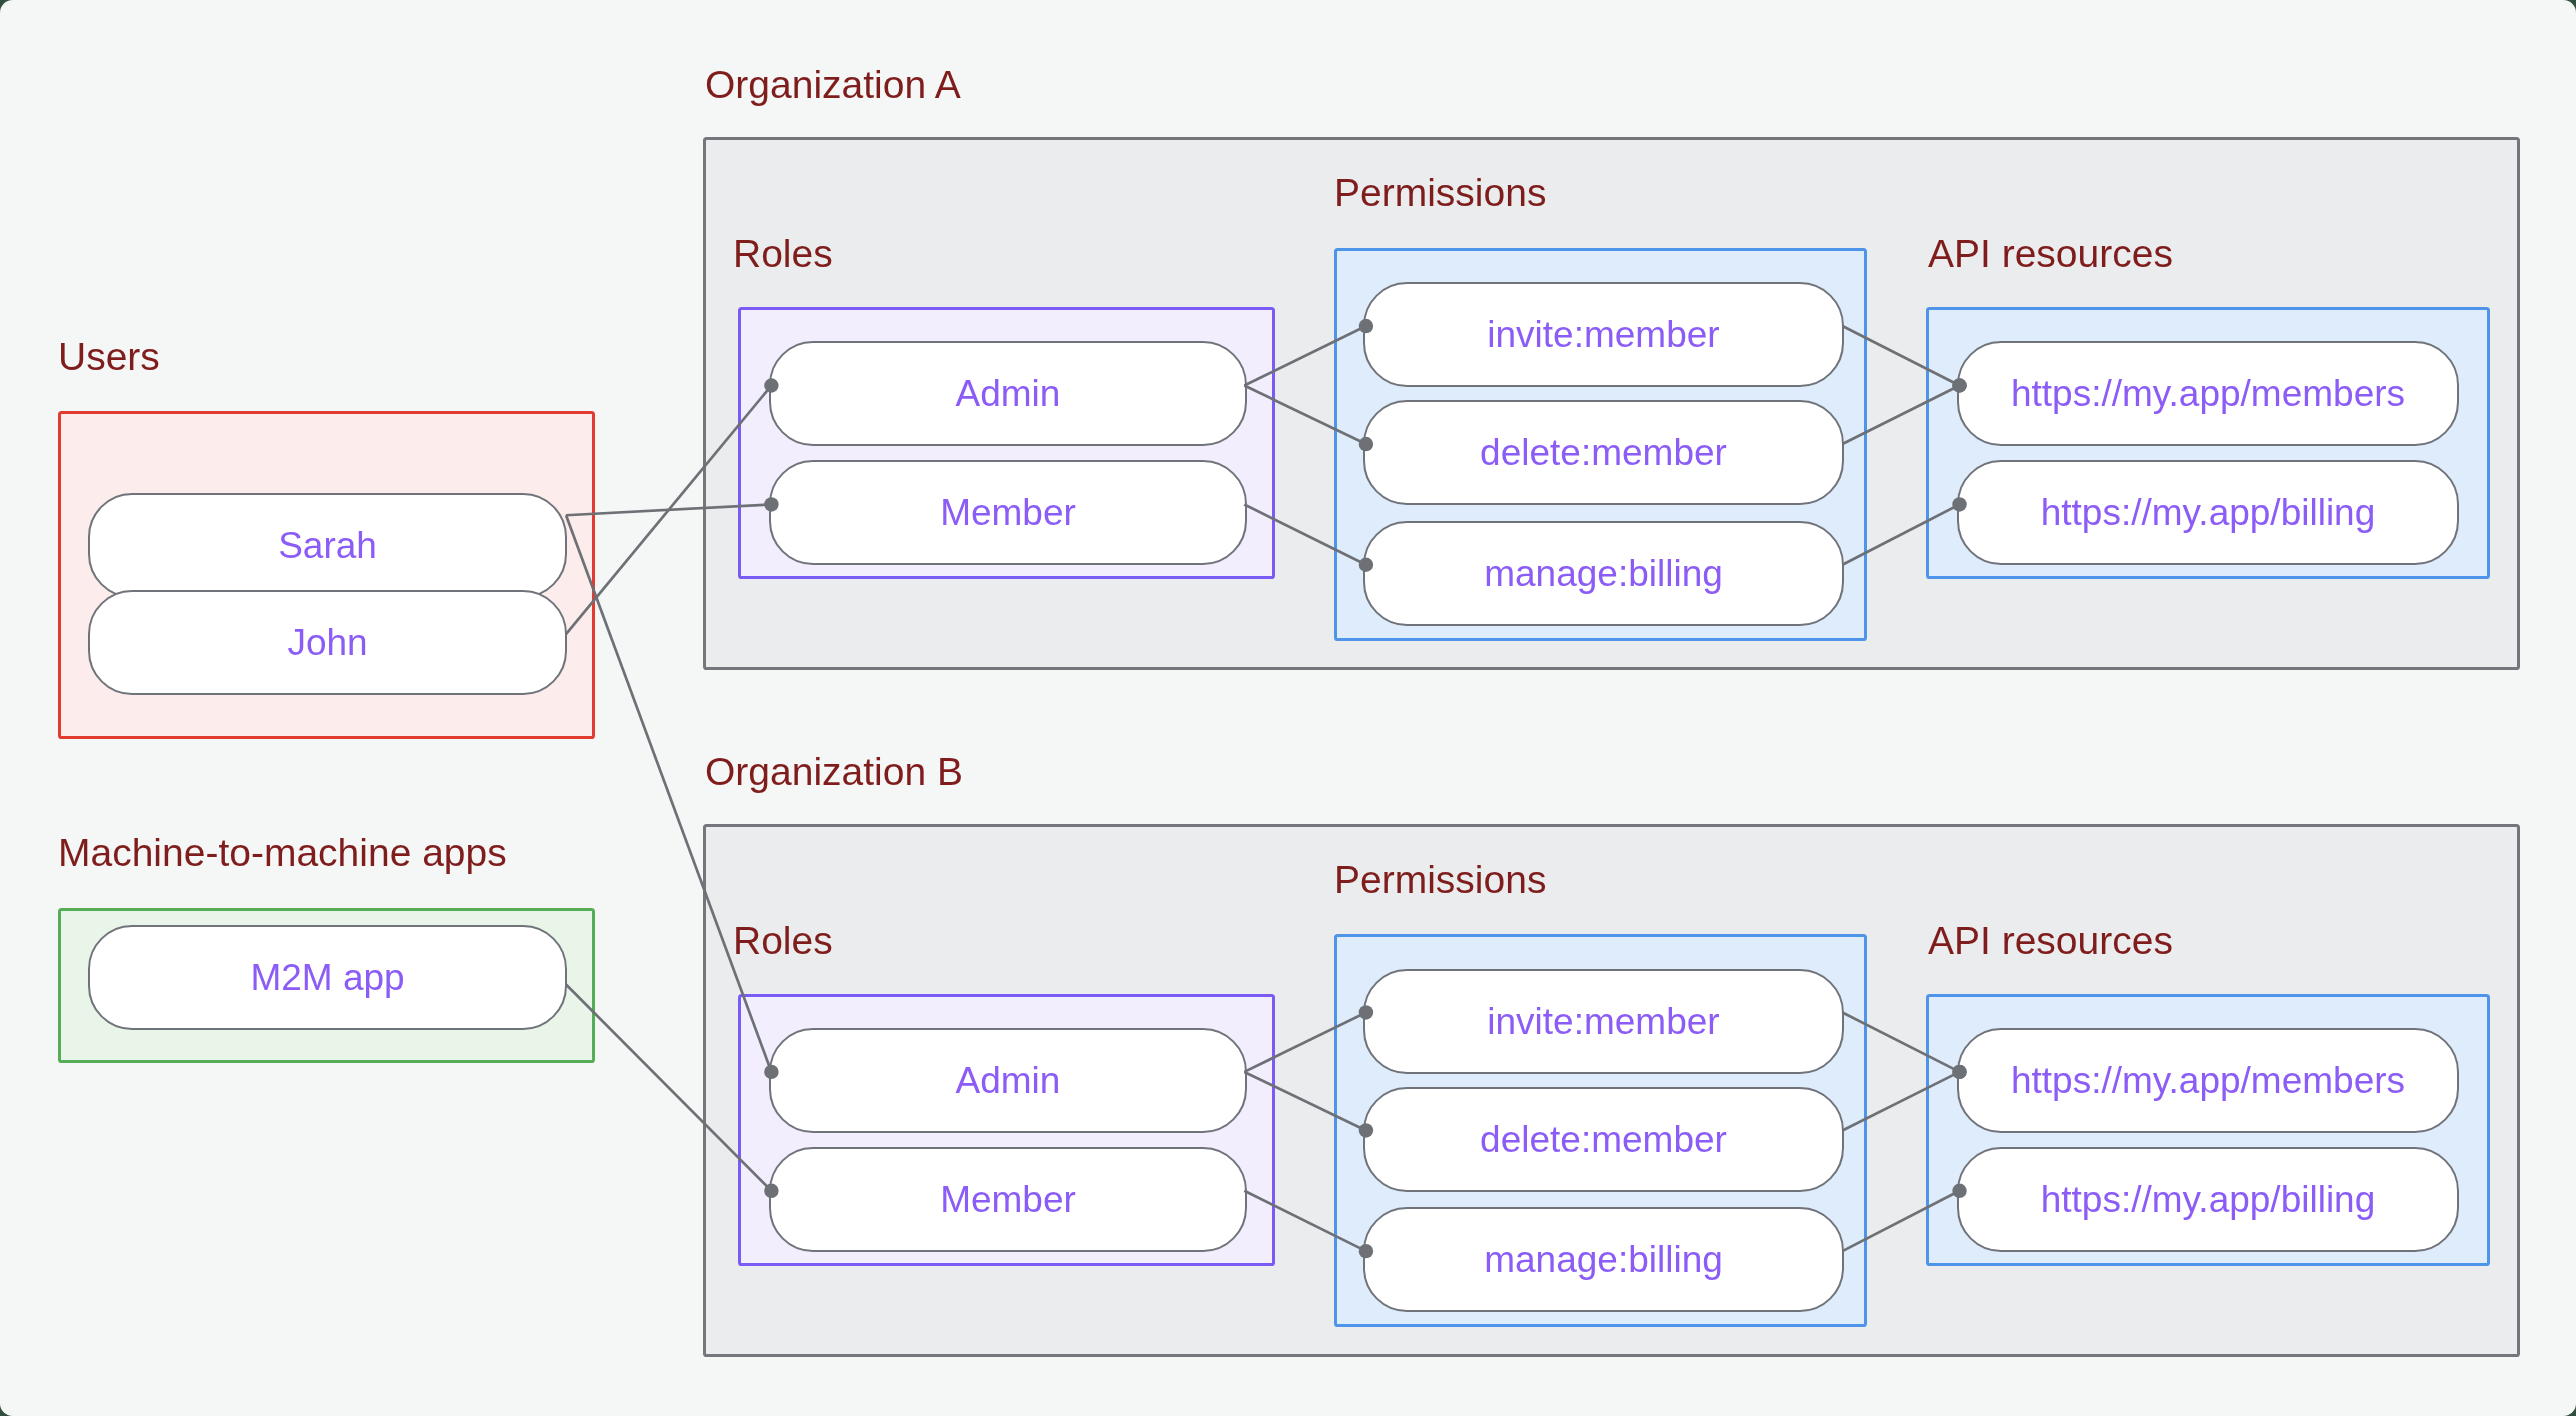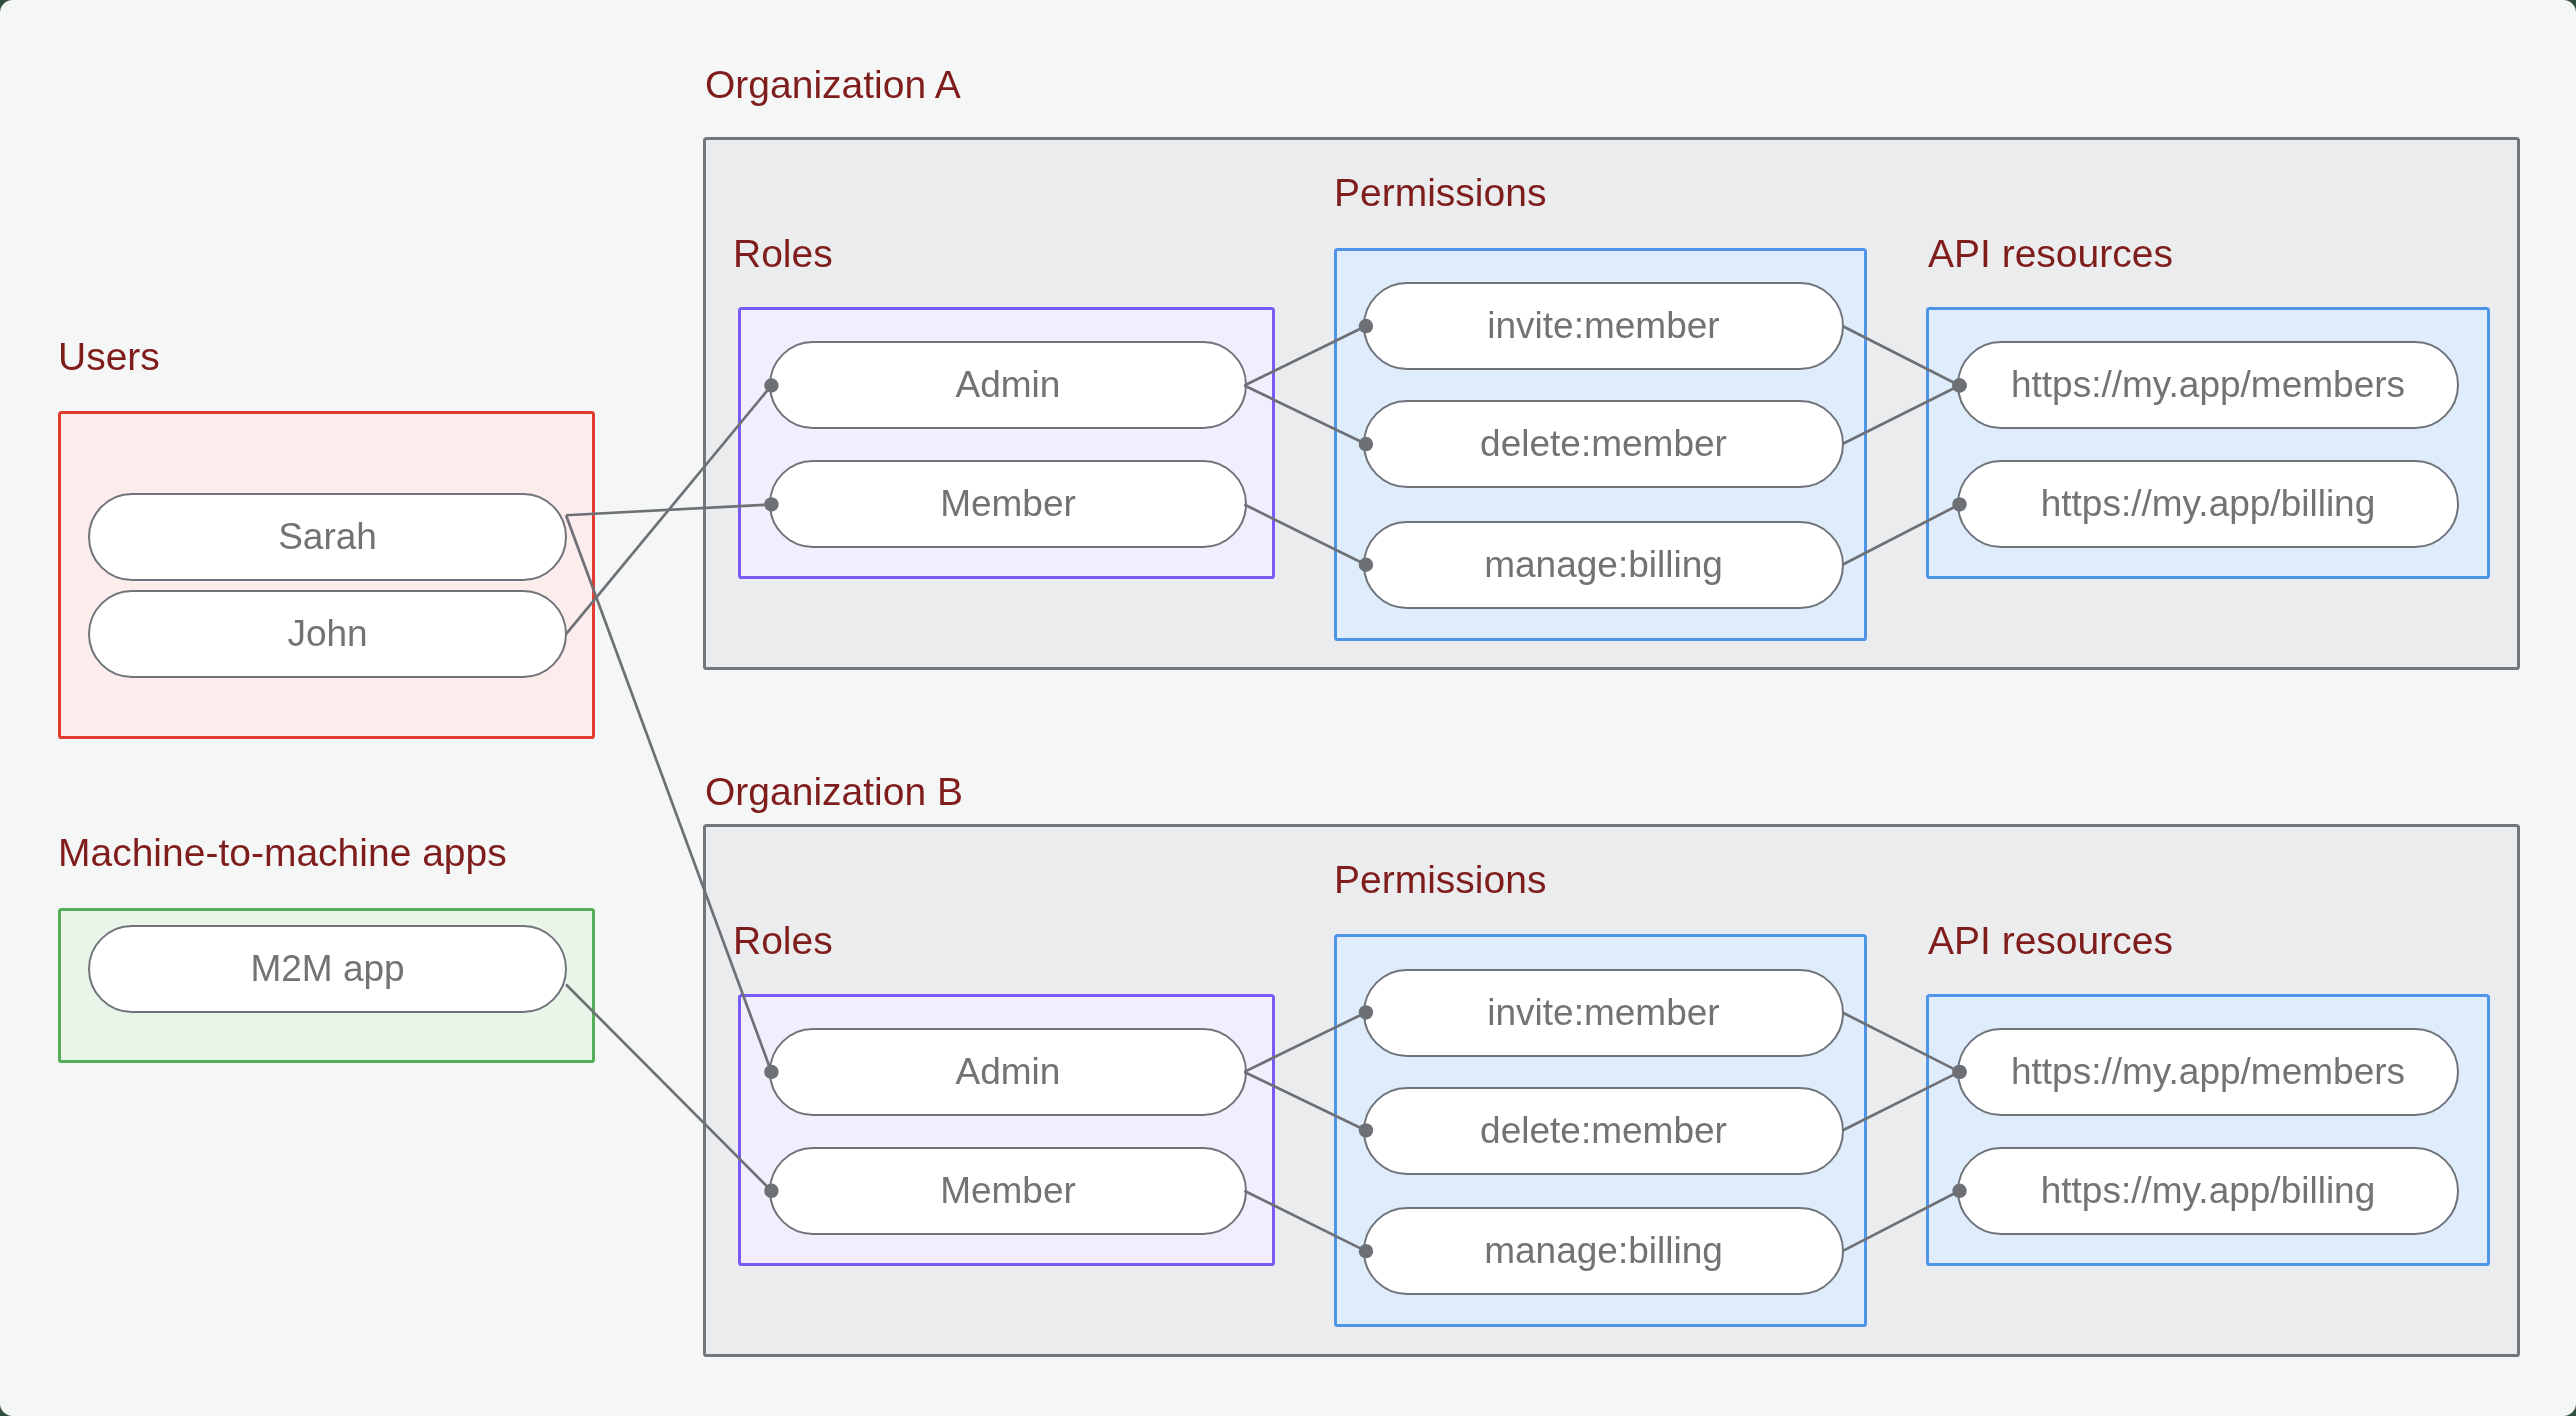--- a/index.html
+++ b/index.html
@@ -48,46 +48,46 @@
     z-index: 0;
   }
   .users-box   { background: #fcedec; border: 3.6px solid #e23b30; }
   .m2m-box     { background: #e9f5e9; border: 3.6px solid #56ad57; }
   .roles-box   { background: #f3eefe; border: 3.6px solid #7b5bf6; }
   .perms-box   { background: #dfecfb; border: 3.6px solid #4e94e9; }
   .api-box     { background: #dfecfb; border: 3.6px solid #4e94e9; }
   .pill {
     position: absolute;
     box-sizing: border-box;
-    height: 88px;
+    height: 105px;
     background: #ffffff;
     border: 2.7px solid #70747a;
     border-radius: 44px;
     display: flex;
     align-items: center;
     justify-content: center;
     font-size: 37px;
     font-weight: 400;
-    color: #737373;
+    color: #8b5cf6;
     white-space: nowrap;
     z-index: 2;
   }
 </style>
 </head>
 <body>
 
 <div class="canvas" id="canvas">
 
   <div class="box org-box" style="left:703px; top:137px; width:1817px; height:533px;"></div>
   <div class="box org-box" style="left:703px; top:824px; width:1817px; height:533px;"></div>
 
   <div class="label" style="left:58px; top:335px;text-align:center;">Users</div>
   <div class="label" style="left:58px; top:831px;">Machine-to-machine apps</div>
   <div class="label" style="left:705px; top:63px;">Organization A</div>
-  <div class="label" style="left:705px; top:770px;">Organization B</div>
+  <div class="label" style="left:705px; top:750px;">Organization B</div>
 
   <div class="label" style="left:733px; top:232px;">Roles</div>
   <div class="label" style="left:1334px; top:171px;">Permissions</div>
   <div class="label" style="left:1928px; top:232px;">API resources</div>
 
   <div class="label" style="left:733px; top:919px;">Roles</div>
   <div class="label" style="left:1334px; top:858px;">Permissions</div>
   <div class="label" style="left:1928px; top:919px;">API resources</div>
 
   <div class="box users-box" style="left:58px; top:411px; width:537px; height:328px;"></div>

